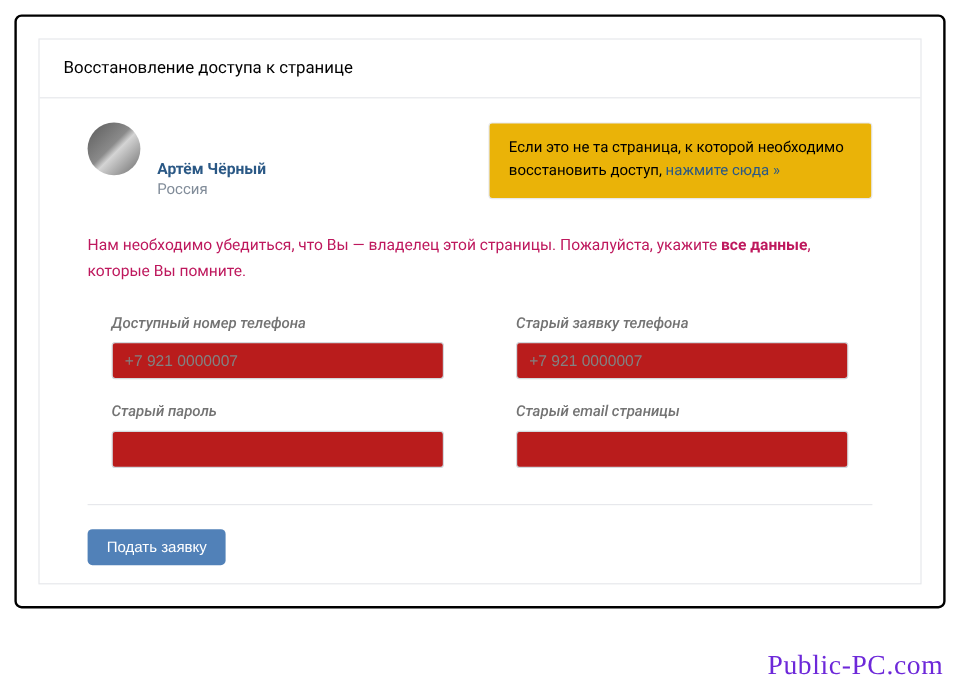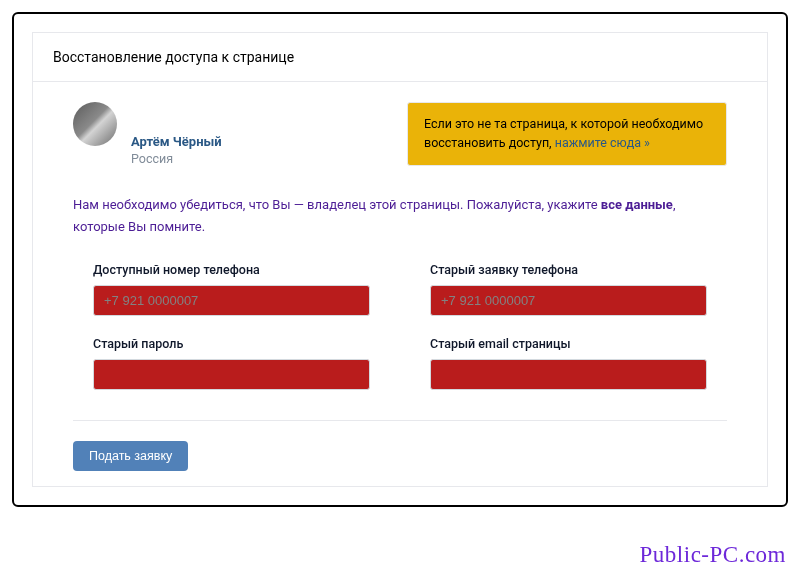--- a/index.html
+++ b/index.html
@@ -82,38 +82,39 @@
       color: #000;
       width: 320px;
       line-height: 1.5;
     }
     .info-link {
       color: #2a5885;
       cursor: pointer;
     }
     .instruction {
       font-size: 13px;
-      color: #4c1d95;
+      color: #be185d;
       line-height: 1.7;
       margin-bottom: 24px;
     }
     .instruction strong { font-weight: 700; }
     .form-grid {
       display: grid;
       grid-template-columns: 1fr 1fr;
       gap: 20px 60px;
       padding: 0 20px;
       margin-bottom: 30px;
     }
     .form-field label {
       display: block;
       font-size: 12.5px;
-      color: #0f172a;
+      color: #737373;
       margin-bottom: 8px;
       font-weight: 500;
+      font-style: italic;
     }
     .form-field input {
       width: 100%;
       border: 1px solid #d3d9de;
       border-radius: 3px;
       padding: 7px 10px;
       font-size: 13px;
       color: #000;
       background: #b91c1c;
       outline: none;

